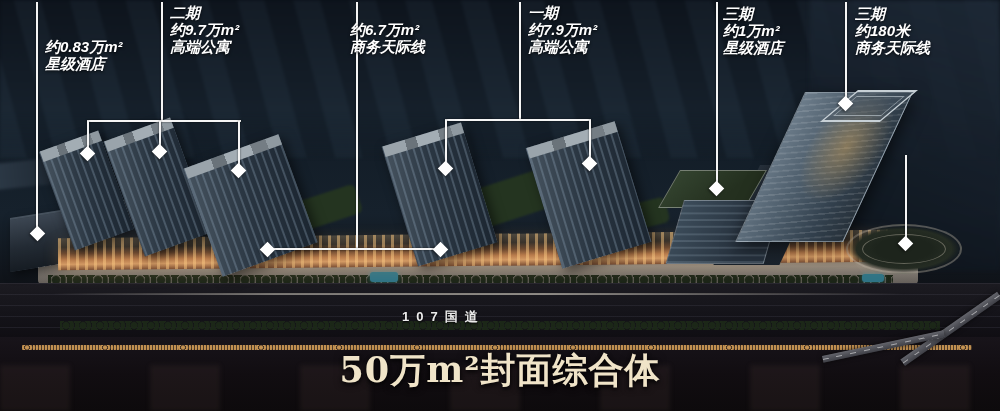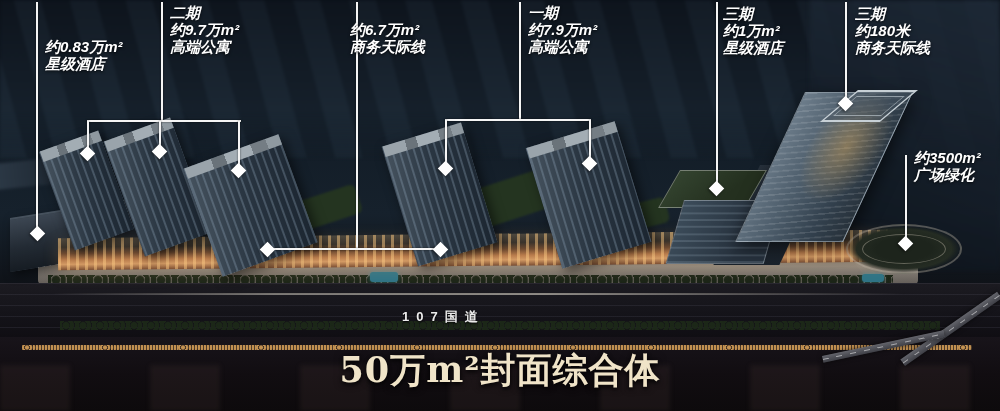--- a/index.html
+++ b/index.html
@@ -184,24 +184,20 @@
   <div class="lab" style="left:723px;top:5px;">
     <span>三期</span>
     <span>约1万m²</span>
     <span>星级酒店</span>
   </div>
   <div class="lab" style="left:855px;top:5px;">
     <span>三期</span>
     <span>约180米</span>
     <span>商务天际线</span>
   </div>
-  <div class="lab" style="left:914px;top:149px;">
-    <span>约3500m²</span>
-    <span>广场绿化</span>
-  </div>
 
   <div class="road-label">107国道</div>
 
   <div class="headline">
     <span>50万m²封面综合体</span>
   </div>
 
 </div>
 
 </body></html>

